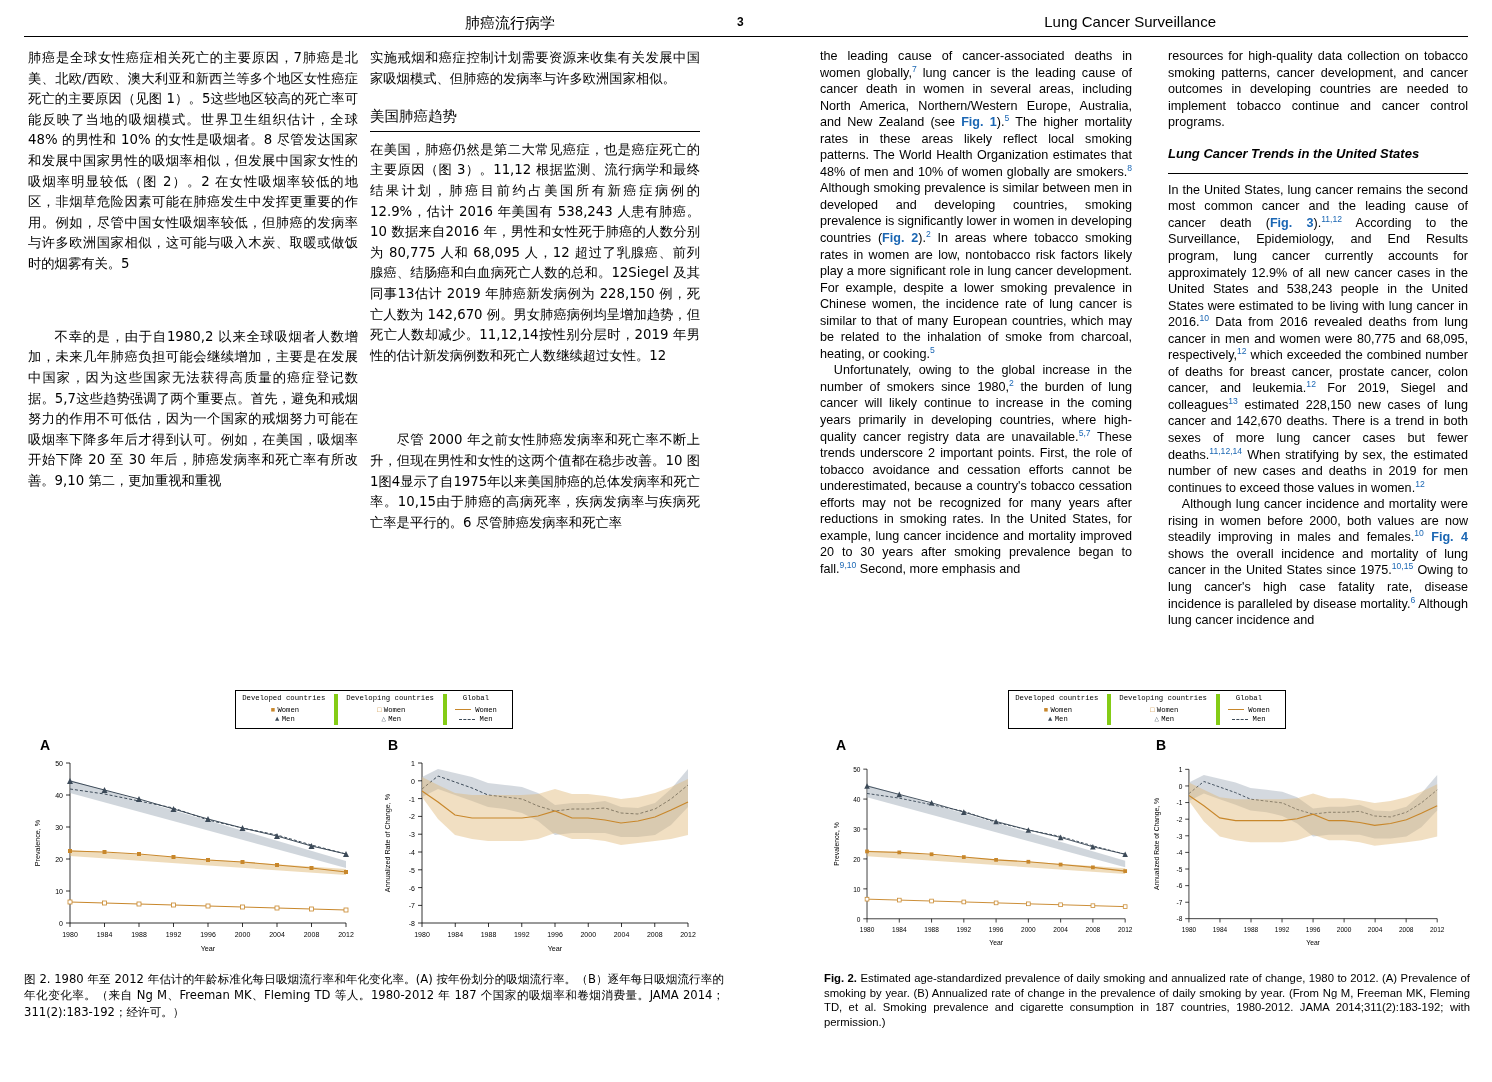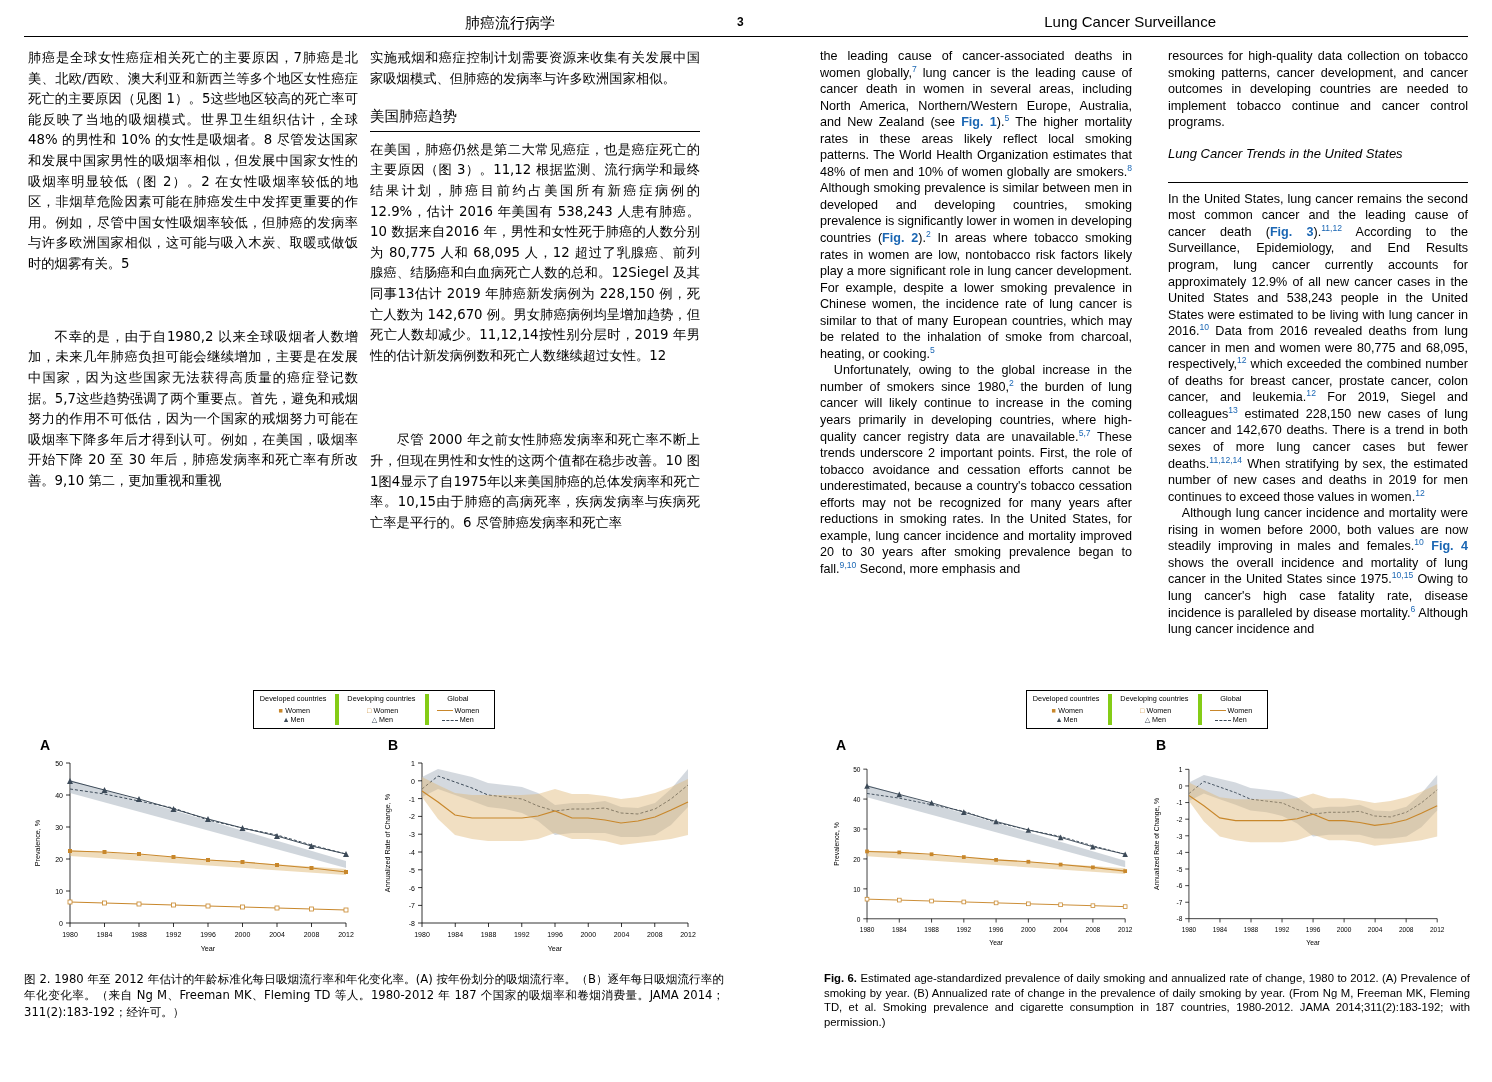--- a/index.html
+++ b/index.html
@@ -32,29 +32,29 @@
   sup{font-size:8.6px;vertical-align:super;line-height:0;}
   .blue{color:#1a66b3;}
   .bluebold{color:#1a66b3;font-weight:bold;}
   .indent{text-indent:2em;}
   .indent-en{text-indent:1.1em;}
   .biggap{height:52px;}
 
   
   .cn-head{font-family:"DejaVu Sans",sans-serif;font-size:14.5px;margin-top:16px;}
   .cn-head-rule{border-bottom:1.6px solid #000;padding-bottom:3px;margin-bottom:8px;width:100%;}
-  .en-head{font-family:"Liberation Sans",sans-serif;font-size:13px;font-weight:normal;font-style:italic;
-           border-bottom:1.6px solid #000;padding-bottom:20px;margin:14px 0 8px 0;}
+  .en-head{font-family:"Liberation Sans",sans-serif;font-size:13px;font-weight:bold;font-style:italic;
+           border-bottom:1.6px solid #000;padding-bottom:11px;margin:14px 0 8px 0;}
 
   
   .figwrap{position:absolute;}
   .figwrap.left{left:24px;top:690px;width:700px;}
   .figwrap.right{left:824px;top:690px;width:646px;}
 
-  .legendbox{border:1px solid #000;background:#fff;font-family:Liberation Sans, sans-serif;font-size:7.2px;
+  .legendbox{border:1px solid #000;background:#fff;font-family:Liberation Mono, monospace;font-size:7.2px;
              display:inline-block;padding:3px 6px 3px 6px;}
   .legendbox table{border-collapse:collapse;}
   .legendbox td{padding:0 9px 0 0;white-space:nowrap;line-height:1.32;}
   .legendbox .hd{font-size:7.3px;padding-bottom:2px;}
   .legendbox .sep{border-left:4px solid #84cc16;padding-left:8px;}
   .mk{display:inline-block;width:9px;text-align:center;}
   .mk.fsq{color:#c8872b;}
   .mk.osq{color:#c8872b;}
   .mk.tri{color:#3c4a58;}
   .swatch{display:inline-block;width:16px;height:0;border-top:1.4px solid #c8872b;vertical-align:middle;}
@@ -457,18 +457,18 @@
           <path d="M0,14 L16,6 L33,10 L50,14 L66,20 L83,22 L100,24 L116,30 L133,42 L150,40 L166,40 L183,38 L199,44 L216,45 L233,40 L249,26 L266,6 L266,44 L249,62 L233,72 L216,74 L199,74 L183,70 L166,70 L150,70 L133,72 L116,58 L100,50 L83,46 L66,44 L50,38 L33,32 L16,26 L0,34 Z" fill="#aab4c0" opacity="0.5"></path>
           <polyline fill="none" stroke="#3c4a58" stroke-width="1" stroke-dasharray="3,2" points="0,26 16,13 33,19 50,25 66,32 83,34 100,36 116,43 133,48 150,46 166,46 183,45 199,50 216,51 233,46 249,36 266,22"></polyline>
 
           <path d="M0,14 L16,22 L33,30 L50,32 L66,32 L83,32 L100,32 L116,31 L133,26 L150,31 L166,31 L183,33 L199,36 L216,34 L233,30 L249,24 L266,16 L266,72 L249,76 L233,78 L216,80 L199,82 L183,78 L166,76 L150,76 L133,70 L116,76 L100,78 L83,78 L66,78 L50,76 L33,72 L16,56 L0,34 Z" fill="#e0b978" opacity="0.45"></path>
           <polyline fill="none" stroke="#c8872b" stroke-width="1.2" points="0,28 16,39 33,52 50,55 66,55 83,55 100,55 116,53 133,48 150,55 166,55 183,57 199,60 216,58 233,54 249,47 266,39"></polyline>
         </g>
       </svg>
     </div>
 
     <div class="caption" style="margin-top:6px;">
-      <b>Fig. 6.</b>
+      <b>Fig. 2.</b>
       <span>Estimated age-standardized prevalence of daily smoking and annualized rate of change, 1980 to 2012. (A) Prevalence of smoking by year. (B) Annualized rate of change in the prevalence of daily smoking by year. (From Ng M, Freeman MK, Fleming TD, et al. Smoking prevalence and cigarette consumption in 187 countries, 1980-2012. JAMA 2014;311(2):183-192; with permission.)</span>
     </div>
   </div>
 
 </div>
 
 </body></html>

